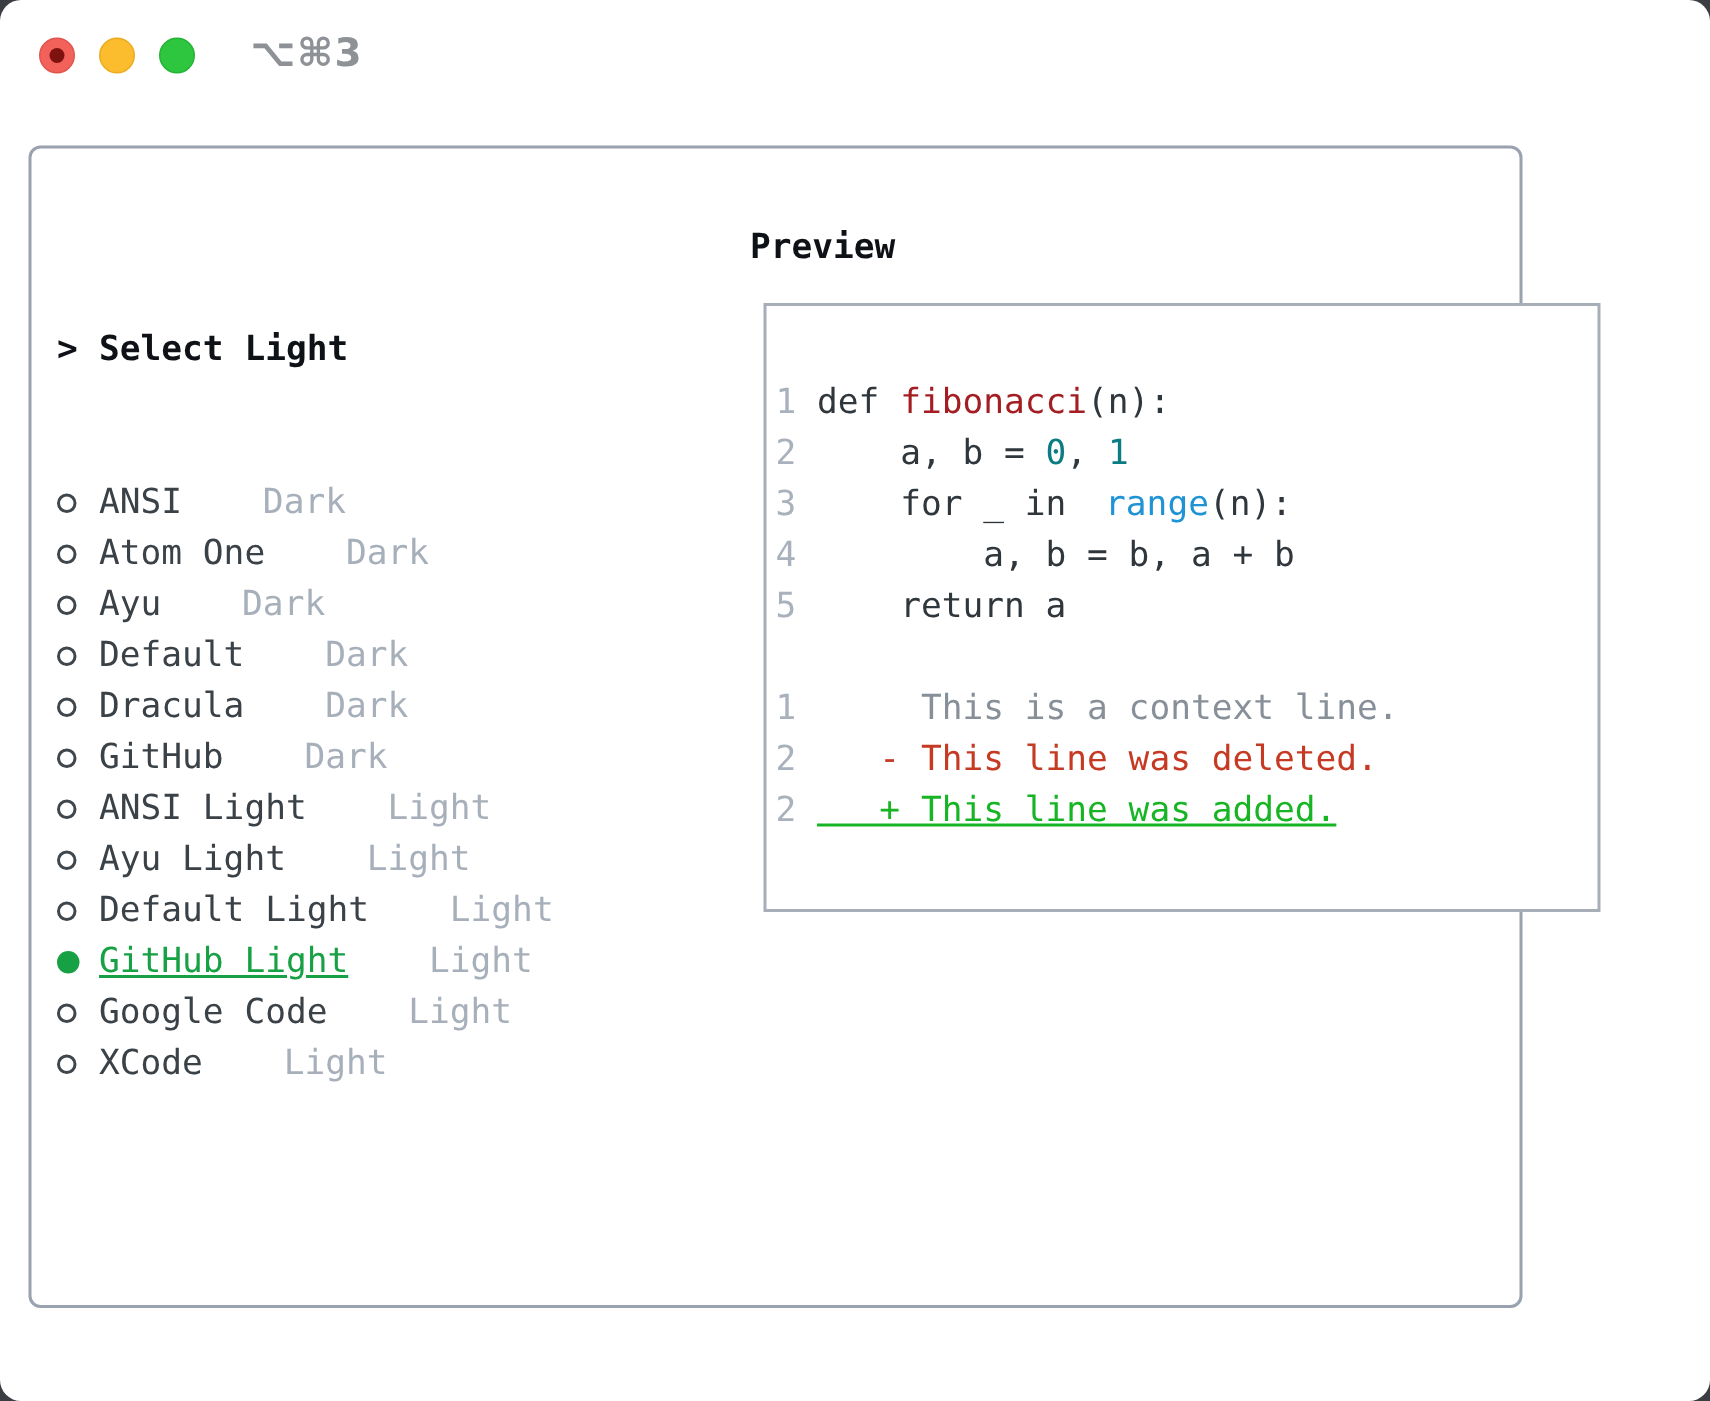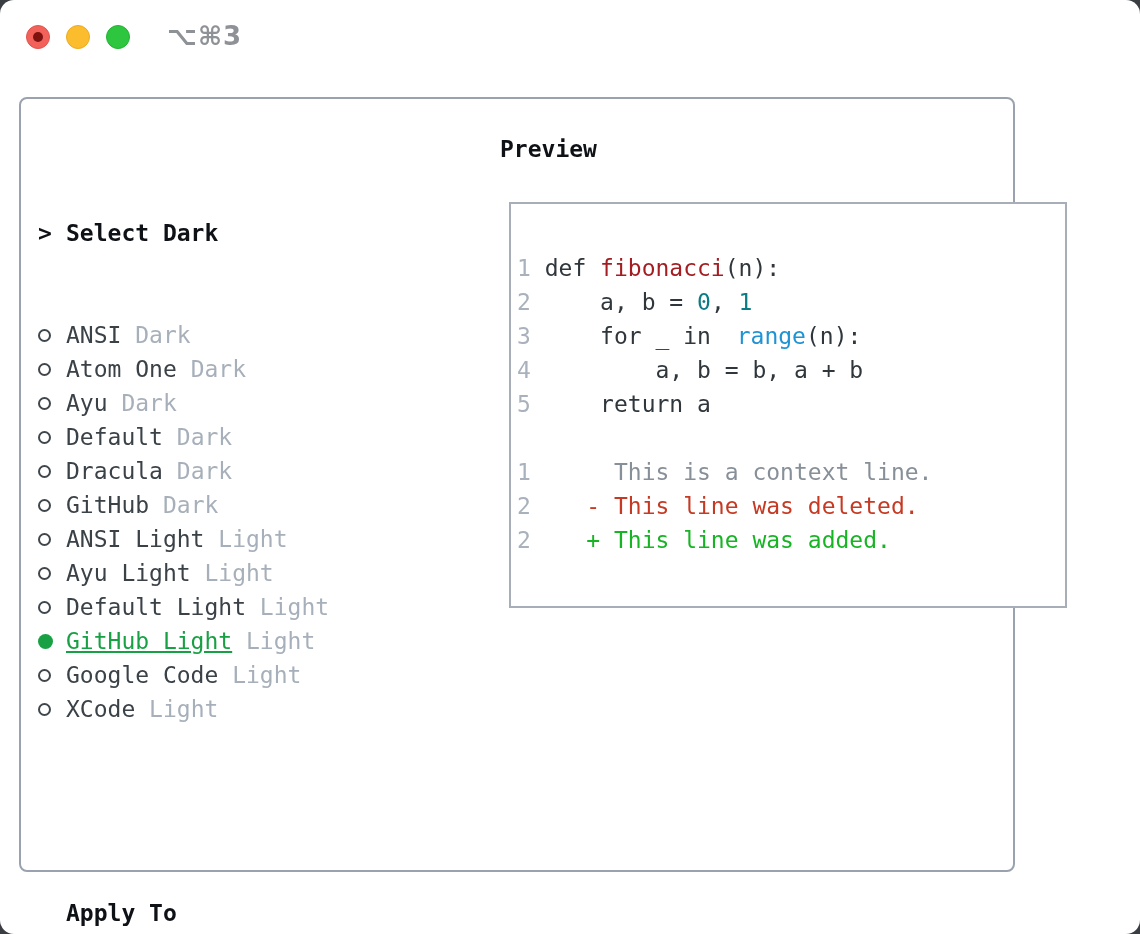--- a/index.html
+++ b/index.html
@@ -61,25 +61,25 @@
   }
   .cursor-glyph { font-weight: 700; color: var(--header-text); }
   .circle {
     width: 13px; height: 13px; border-radius: 50%;
     border: 2px solid var(--radio-ring); display: inline-block;
   }
   .circle.filled { width: 15px; height: 15px; border: none; background: var(--accent-green); }
   .hdr { font-weight: 700; color: var(--header-text); }
   .tname { color: var(--list-text); }
   .tname.selected { color: var(--accent-green); text-decoration: underline; }
-  .variant { color: var(--muted); }
+  .variant { color: var(--muted); margin-left: 40px; }
 
   
   .preview-hdr {
-    position: absolute; left: 500px; top: 132px;
+    position: absolute; left: 500px; top: 148px;
     height: 34px; line-height: 34px;
     font-size: 23px; font-weight: 700; color: var(--header-text);
   }
   .preview-box {
     position: absolute; left: 509px; top: 202px;
     width: 558px; height: 406px;
     border: 2px solid var(--preview-border);
     background: #fff;
     overflow: hidden;
   }
@@ -89,49 +89,45 @@
     white-space: pre;
   }
   .code .line { min-height: 34px; }
   .seg-ln   { color: var(--line-number); }
   .seg-code { color: var(--code-text); }
   .seg-fn   { color: var(--function-red); }
   .seg-num  { color: var(--number-teal); }
   .seg-call { color: var(--builtin-blue); margin-left: 12px; }
   .seg-ctx  { color: var(--context-gray); }
   .seg-del  { color: var(--deleted-red); }
-  .seg-add  { color: var(--added-green); }
+  .seg-add  { color: var(--added-green); text-decoration: underline; }
 </style>
 </head>
 <body>
 
 <div class="window">
 
   <div class="titlebar">
     <span class="tl red">
         <span class="dot"></span>
       </span>
     <span class="tl yellow"></span>
     <span class="tl green"></span>
     <span class="win-title">⌥⌘3</span>
   </div>
 
   <div class="panel"></div>
 
   <div class="left-col">
     <div class="row">
       <span class="marker"><span class="cursor-glyph">&gt;</span></span>
-      <span class="hdr">Select Dark</span>
+      <span class="hdr">Select Light</span>
     </div>
     <div id="themes"><div class="row"><span class="marker"><span class="circle"></span></span><span class="tname">ANSI</span><span class="variant"> Dark</span></div><div class="row"><span class="marker"><span class="circle"></span></span><span class="tname">Atom One</span><span class="variant"> Dark</span></div><div class="row"><span class="marker"><span class="circle"></span></span><span class="tname">Ayu</span><span class="variant"> Dark</span></div><div class="row"><span class="marker"><span class="circle"></span></span><span class="tname">Default</span><span class="variant"> Dark</span></div><div class="row"><span class="marker"><span class="circle"></span></span><span class="tname">Dracula</span><span class="variant"> Dark</span></div><div class="row"><span class="marker"><span class="circle"></span></span><span class="tname">GitHub</span><span class="variant"> Dark</span></div><div class="row"><span class="marker"><span class="circle"></span></span><span class="tname">ANSI Light</span><span class="variant"> Light</span></div><div class="row"><span class="marker"><span class="circle"></span></span><span class="tname">Ayu Light</span><span class="variant"> Light</span></div><div class="row"><span class="marker"><span class="circle"></span></span><span class="tname">Default Light</span><span class="variant"> Light</span></div><div class="row"><span class="marker"><span class="circle filled"></span></span><span class="tname selected">GitHub Light</span><span class="variant"> Light</span></div><div class="row"><span class="marker"><span class="circle"></span></span><span class="tname">Google Code</span><span class="variant"> Light</span></div><div class="row"><span class="marker"><span class="circle"></span></span><span class="tname">XCode</span><span class="variant"> Light</span></div></div>
     <div class="row"></div>
-    <div class="row">
-      <span class="marker"></span>
-      <span class="hdr">Apply To</span>
-    </div>
     
     
     
   </div>
 
   <div class="preview-hdr">Preview</div>
   <div class="preview-box">
     <div class="code" id="code"><div class="line"><span class="seg-ln">1 </span><span class="seg-code">def </span><span class="seg-fn">fibonacci</span><span class="seg-code">(n):</span></div><div class="line"><span class="seg-ln">2 </span><span class="seg-code">    a, b = </span><span class="seg-num">0</span><span class="seg-code">, </span><span class="seg-num">1</span></div><div class="line"><span class="seg-ln">3 </span><span class="seg-code">    for _ in </span><span class="seg-call">range</span><span class="seg-code">(n):</span></div><div class="line"><span class="seg-ln">4 </span><span class="seg-code">        a, b = b, a + b</span></div><div class="line"><span class="seg-ln">5 </span><span class="seg-code">    return a</span></div><div class="line"></div><div class="line"><span class="seg-ln">1 </span><span class="seg-ctx">     This is a context line.</span></div><div class="line"><span class="seg-ln">2 </span><span class="seg-del">   - This line was deleted.</span></div><div class="line"><span class="seg-ln">2 </span><span class="seg-add">   + This line was added.</span></div></div>
   </div>
 

